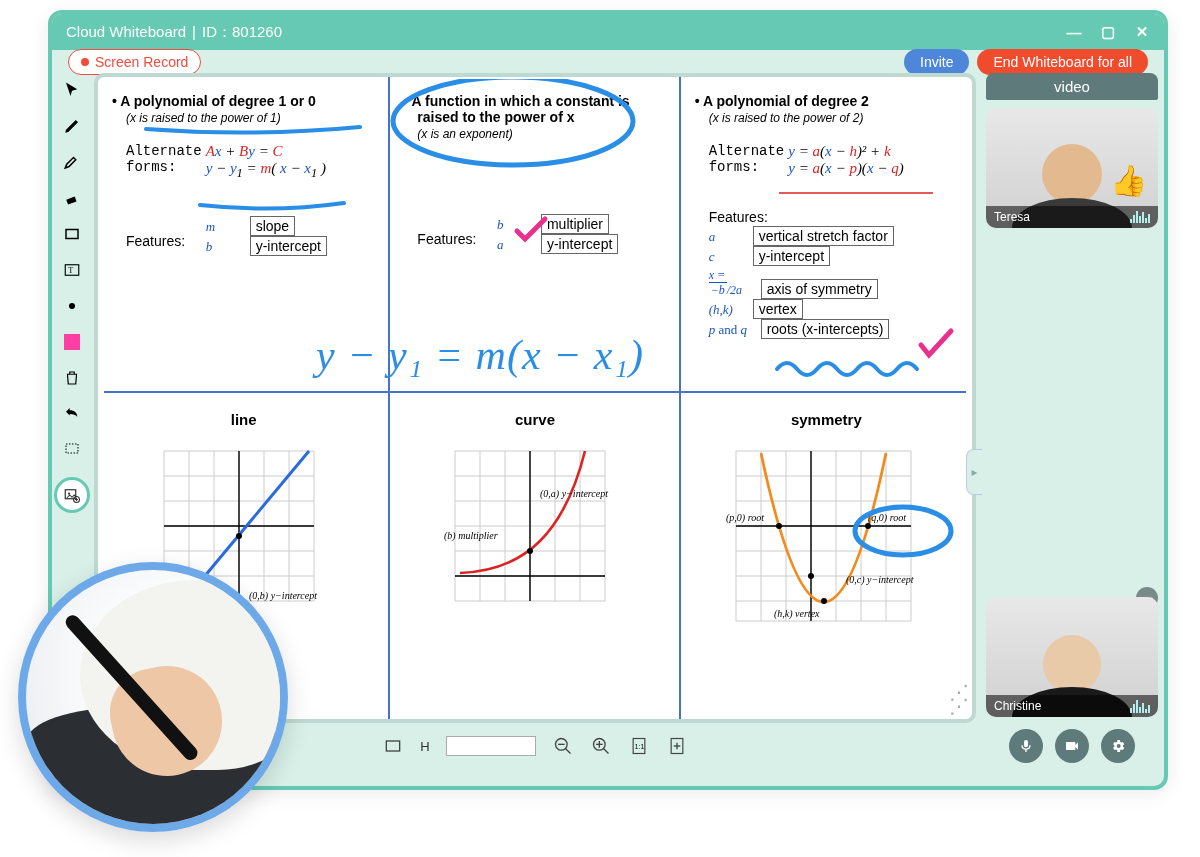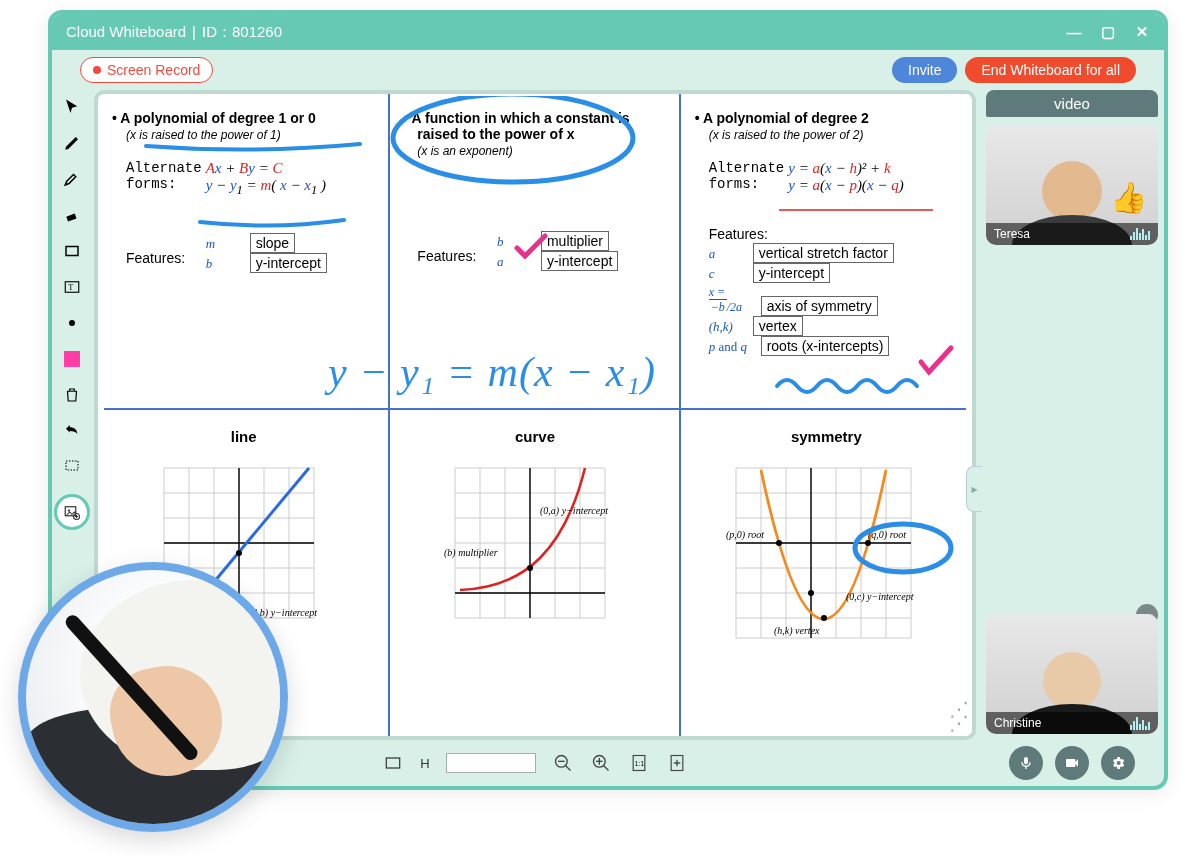--- a/index.html
+++ b/index.html
@@ -40,23 +40,23 @@
     display:flex;align-items:center;
     color:#fff;font-size:15px;
     padding:0 14px;
     justify-content:space-between;
   }
   .title-left{display:flex;gap:6px;}
   .title-ctrl{display:flex;gap:18px;align-items:center;}
   .title-ctrl span{cursor:pointer;width:16px;text-align:center;font-weight:bold;}
   
   .actionbar{
-    height:40px;
+    height:23px;
     display:flex;align-items:center;
-    padding:0 28px;
+    padding:0 16px;
     justify-content:space-between;
     gap:16px;
   }
   .screenrec{
     border:1.5px solid var(--orange);
     border-radius:16px;
     padding:4px 12px;
     background:#fff;
     color:var(--orange);
     font-size:14px;
@@ -114,21 +114,21 @@
   .shape-name{position:absolute;top:334px;width:100%;left:0;text-align:center;font-weight:bold;font-size:15px;}
   
   .anno{position:absolute;pointer-events:none;}
   .handwrite{
     position:absolute;
     font-family:"Segoe Script","Comic Sans MS",cursive;
     color:var(--ink-blue);
     font-size:42px;
     font-style:italic;
     letter-spacing:1px;
-    left:230px;top:254px;
+    left:218px;top:254px;
     white-space:nowrap;
   }
   
   .graph{position:absolute;top:364px;left:50%;transform:translateX(-50%);}
   .graph svg{display:block;}
   .graph .gl{font-size:10px;font-style:italic;font-family:"Times New Roman",serif;}
   
   .grip{position:absolute;right:6px;bottom:6px;color:#aaa;font-size:20px;line-height:14px;letter-spacing:-3px;}
   
   .bottombar{

